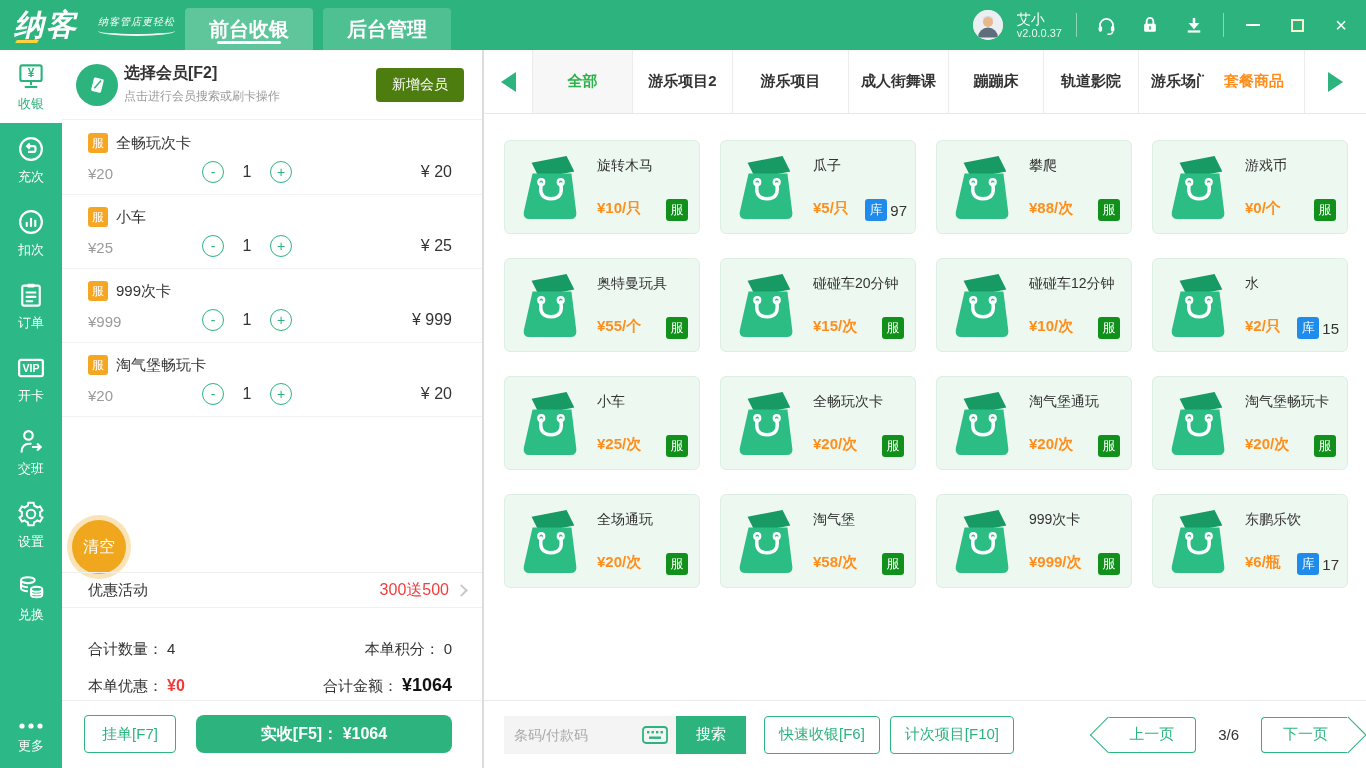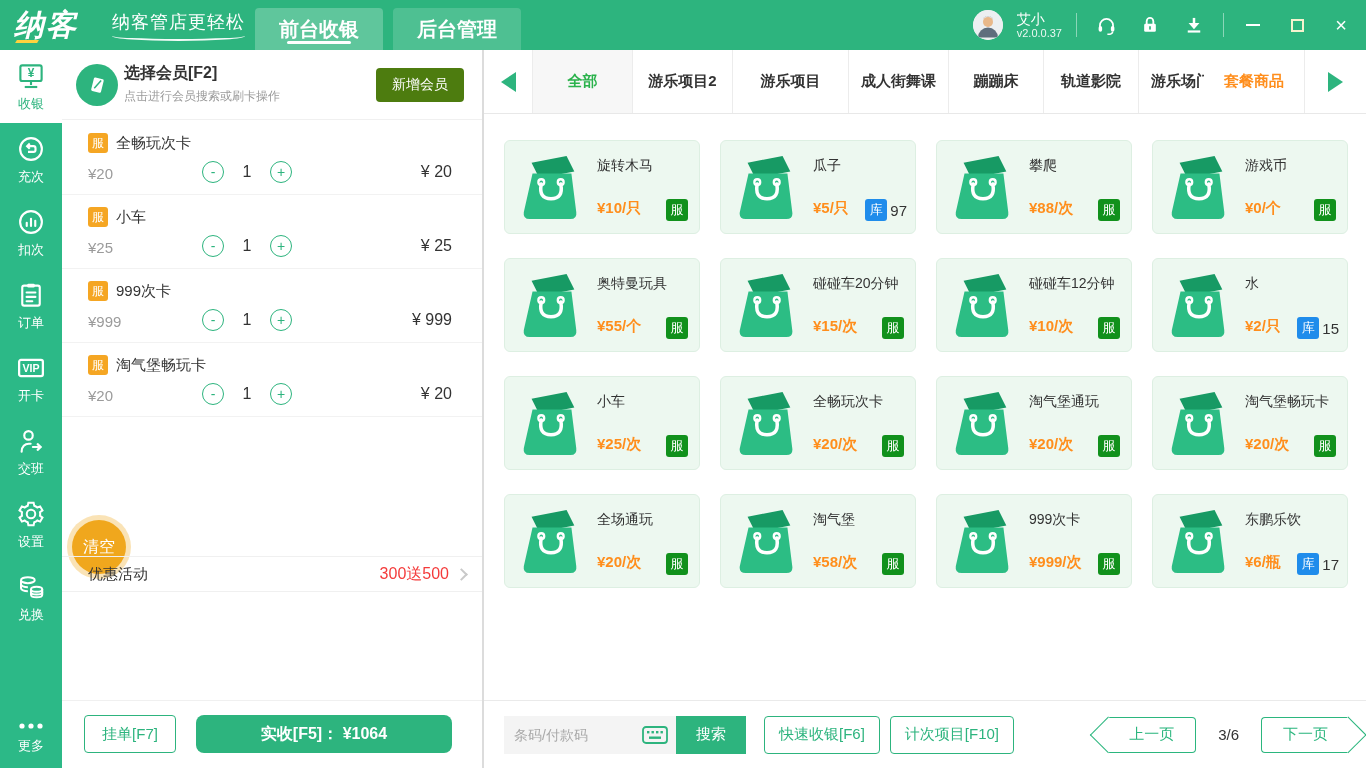--- a/index.html
+++ b/index.html
@@ -3,21 +3,21 @@
 <meta charset="utf-8">
 <style>
   * { margin:0; padding:0; box-sizing:border-box; }
   body { font-family:"Liberation Sans","DejaVu Sans",sans-serif; }
   .app { position:relative; width:1366px; height:768px; background:#dcdcdc; overflow:hidden; }
 
   
   .topbar { position:absolute; left:0; top:0; width:100%; height:50px; background:#2db47e; display:flex; align-items:center; }
   .logo { margin-left:14px; font-size:30px; font-weight:bold; font-style:italic; color:#fff; letter-spacing:2px; position:relative; }
   .logo::after { content:""; position:absolute; left:2px; bottom:3px; width:22px; height:3px; background:#ffd23e; transform:skewX(-30deg); }
-  .slogan { margin-left:34px; color:#fff; font-size:18px; letter-spacing:1px; }
+  .slogan { margin-left:20px; color:#fff; font-size:10px; font-style:italic; letter-spacing:1px; }
   .slogan::after { content:""; display:block; height:5px; border-bottom:2px solid rgba(255,255,255,.95); border-radius:0 0 100% 100% / 0 0 10px 10px; }
   .nav-tab { height:42px; margin-top:8px; margin-left:10px; padding:0 24px; display:flex; align-items:center; background:rgba(255,255,255,.16); color:#fff; font-size:20px; font-weight:bold; border-radius:4px 4px 0 0; position:relative; cursor:pointer; }
   .nav-tab.active { background:rgba(255,255,255,.24); }
   .nav-tab.active::after { content:""; position:absolute; left:50%; transform:translateX(-50%); bottom:6px; width:64px; height:3px; background:#fff; border-radius:2px; }
   .top-right { margin-left:auto; display:flex; align-items:center; gap:14px; padding-right:10px; }
   .avatar { width:30px; height:30px; border-radius:50%; background:#f2f2f2; overflow:hidden; flex:0 0 auto; }
   .user-meta { color:#fff; line-height:1.15; }
   .user-name { font-size:14px; }
   .user-ver { font-size:11px; opacity:.9; }
   .vdiv { width:1px; height:24px; background:rgba(255,255,255,.45); }
@@ -47,21 +47,21 @@
   .ci-head { position:absolute; left:26px; top:12px; display:flex; align-items:center; gap:8px; }
   .ci-badge { width:20px; height:20px; border-radius:3px; background:#f5a623; color:#fff; font-size:12px; display:flex; align-items:center; justify-content:center; }
   .ci-name { font-size:15px; color:#333; }
   .ci-price { position:absolute; left:26px; top:44px; font-size:15px; color:#9b9b9b; }
   .ci-stepper { position:absolute; left:140px; top:40px; display:flex; align-items:center; }
   .ci-btn { width:22px; height:22px; border:1px solid #2db47e; border-radius:50%; background:#fff; color:#2db47e; font-size:14px; line-height:1; display:flex; align-items:center; justify-content:center; cursor:pointer; }
   .ci-qty { width:46px; text-align:center; font-size:16px; color:#333; }
   .ci-total { position:absolute; right:30px; top:42px; font-size:16px; color:#333; }
 
   .clear-btn { position:absolute; left:10px; top:470px; width:54px; height:54px; border-radius:50%; background:#f0a71d; box-shadow:0 0 0 5px rgba(240,167,29,.32); color:#fff; font-size:16px; border:none; cursor:pointer; }
-  .promo { position:absolute; left:0; right:0; top:506px; height:36px; border-top:1px solid #f0f0f0; border-bottom:1px solid #f0f0f0; display:flex; align-items:center; padding:0 16px 0 26px; cursor:pointer; }
+  .promo { position:absolute; left:0; right:0; top:522px; height:36px; border-top:1px solid #f0f0f0; border-bottom:1px solid #f0f0f0; display:flex; align-items:center; padding:0 16px 0 26px; cursor:pointer; }
   .promo-label { font-size:15px; color:#333; }
   .promo-value { margin-left:auto; font-size:16px; color:#f43b3b; }
   .chev { width:9px; height:9px; border-top:2px solid #c9c9c9; border-right:2px solid #c9c9c9; transform:rotate(45deg); margin-left:8px; }
   .summary { position:absolute; left:26px; right:30px; top:582px; }
   .sum-row { display:flex; justify-content:space-between; align-items:baseline; }
   .sum-row.r1 { margin-top:8px; }
   .sum-row.r2 { margin-top:16px; }
   .sum-label { font-size:15px; color:#333; }
   .sum-val { font-size:15px; color:#333; margin-left:4px; }
   .sum-val.red { color:#f43b3b; font-weight:bold; font-size:16px; }
@@ -325,20 +325,30 @@
       </div>
 
     <button class="clear-btn">清空</button>
 
     <div class="promo">
       <span class="promo-label">优惠活动</span>
       <span class="promo-value">300送500</span>
       <span class="chev"></span>
     </div>
 
+    <div class="summary">
+      <div class="sum-row r1">
+        <div><span class="sum-label">合计数量：</span><span class="sum-val">4</span></div>
+        <div><span class="sum-label">本单积分：</span><span class="sum-val">0</span></div>
+      </div>
+      <div class="sum-row r2">
+        <div><span class="sum-label">本单优惠：</span><span class="sum-val red">¥0</span></div>
+        <div><span class="sum-label">合计金额：</span><span class="sum-val big">¥1064</span></div>
+      </div>
+    </div>
 
     <div class="cart-footer">
       <button class="hold-btn">挂单[F7]</button>
       <button class="pay-btn">实收[F5]： ¥1064</button>
     </div>
   </div>
 
   <div class="panel-catalog">
     <div class="catbar">
       <div class="cat-arrow">

